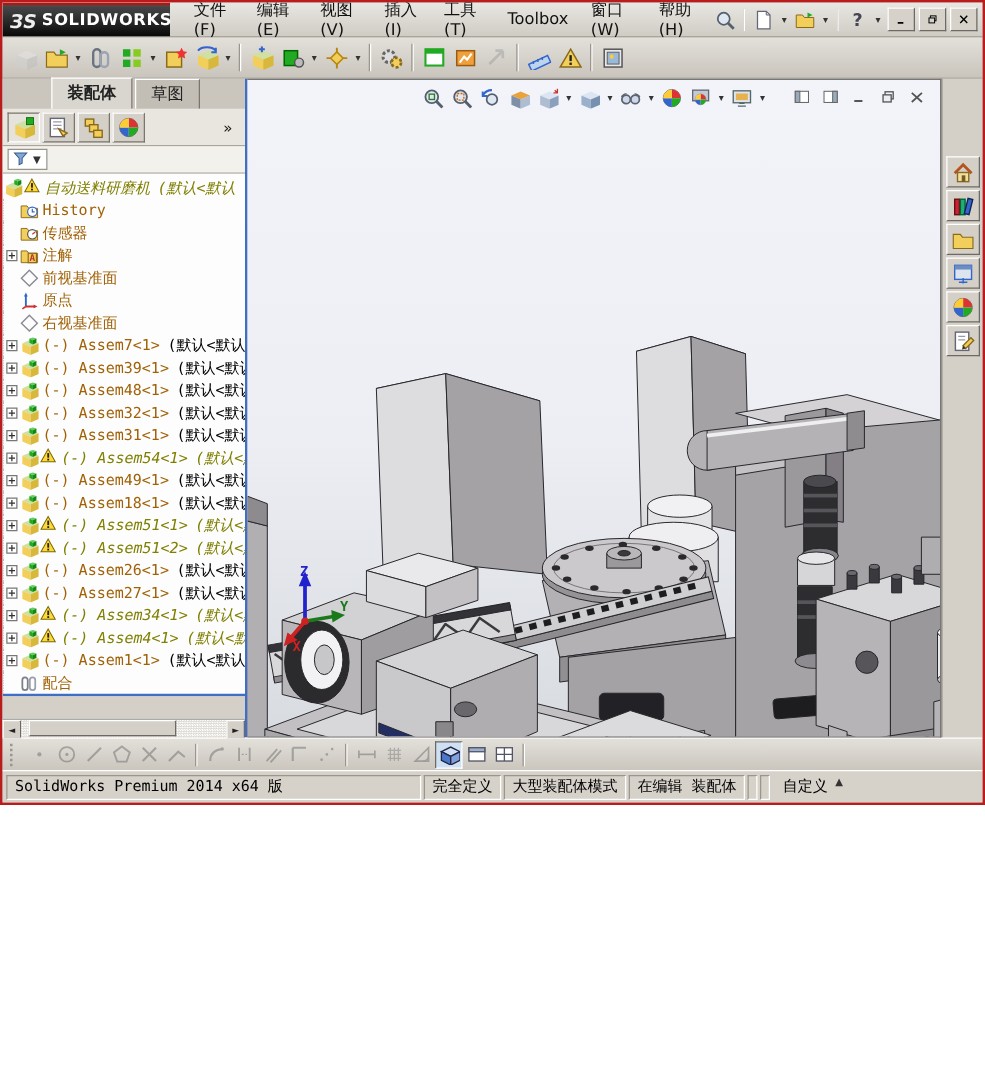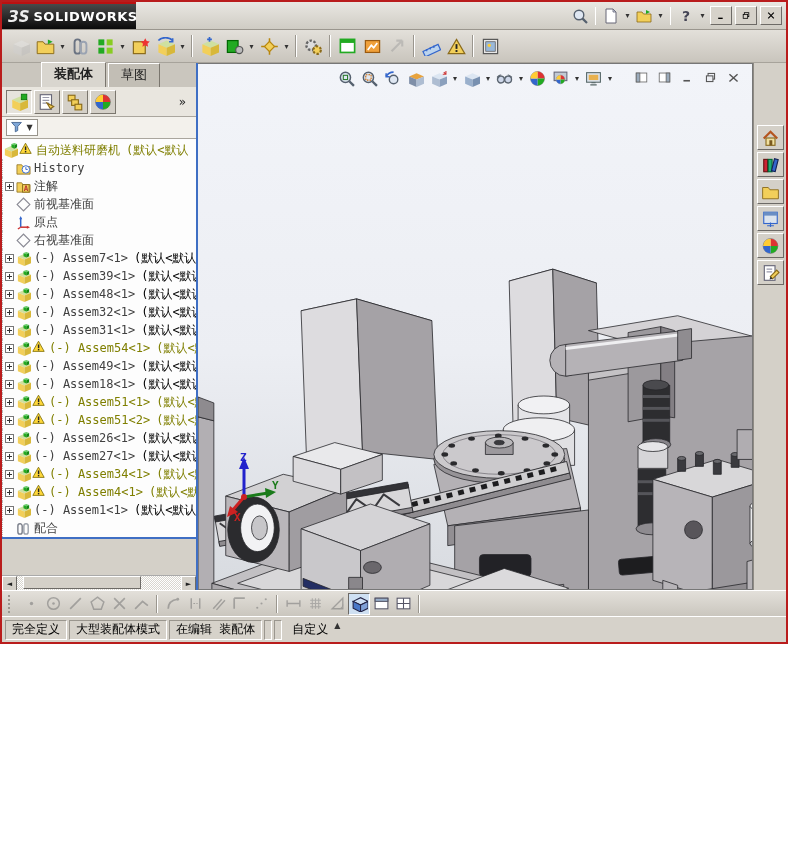--- a/index.html
+++ b/index.html
@@ -48,23 +48,23 @@
   .tree { background:#fdfdfd; border-bottom:2px solid #3f6fc4; overflow:hidden; padding-top:2px; }
   .trow { height:18px; display:flex; align-items:center; font:12px "DejaVu Sans Mono", monospace; white-space:nowrap; overflow:hidden; cursor:default; }
   .trow .cell-exp { width:13px; flex:0 0 auto; display:flex; align-items:center; justify-content:center; border-left:1px dotted #bbb; height:100%; }
   .expbox { width:9px; height:9px; background:#fff; border:1px solid #777; position:relative; }
   .expbox::before { content:""; position:absolute; left:1px; right:1px; top:3px; height:1px; background:#333; }
   .expbox::after { content:""; position:absolute; top:1px; bottom:1px; left:3px; width:1px; background:#333; }
   .ticon { width:17px; flex:0 0 auto; display:flex; align-items:center; justify-content:center; }
   .ticon svg { width:15px; height:15px; }
   .twarn { width:15px; flex:0 0 auto; }
   .twarn svg { width:13px; height:13px; }
-  .tlabel { margin-left:2px; color:#404040; }
+  .tlabel { margin-left:2px; color:#a16207; }
   .tsuffix { margin-left:6px; color:#000; }
-  .trow.warn .tlabel, .trow.warn .tsuffix { color:#7f7f00; }
+  .trow.warn .tlabel, .trow.warn .tsuffix { color:#7f7f00;font-style:italic; }
   .panel-empty { flex:1; background:#d4d0c8; }
 
   .hscroll { height:15px; display:flex; background:#e9e7e2; border-top:1px solid #aaa; }
   .sbtn { width:15px; height:15px; background:#d4d0c8; border:1px solid; border-color:#fff #6d6a66 #6d6a66 #fff; display:flex; align-items:center; justify-content:center; font-size:7px; color:#222; }
   .strack { flex:1; background:repeating-conic-gradient(#fff 0 25%, #d9d6cf 0 50%) 0 0/2px 2px; position:relative; }
   .sthumb { position:absolute; left:6px; top:0; width:118px; height:13px; background:#d4d0c8; border:1px solid; border-color:#fff #6d6a66 #6d6a66 #fff; }
 
   
   .viewport { flex:1; position:relative; background:linear-gradient(#f2f4f9,#eceef3 55%,#d8dbe0); border:1px solid #777; border-left:none; overflow:hidden; }
   .headsup { position:absolute; top:4px; left:0; right:0; display:flex; align-items:center; z-index:5; }
@@ -104,20 +104,30 @@
 </head>
 <body>
 
 <div class="window">
 
   <div class="titlebar">
     <div class="logo">
       <span class="mark">ЗS</span>
       <span class="brand">SOLIDWORKS</span>
     </div>
+    <div class="menus" id="menus">
+        <span class="menu-item">文件(F)</span>
+        <span class="menu-item">编辑(E)</span>
+        <span class="menu-item">视图(V)</span>
+        <span class="menu-item">插入(I)</span>
+        <span class="menu-item">工具(T)</span>
+        <span class="menu-item">Toolbox</span>
+        <span class="menu-item">窗口(W)</span>
+        <span class="menu-item">帮助(H)</span>
+      </div>
     <div class="tb-right" id="titlebar-right">
         <span class="qbtn">
           <svg viewBox="0 0 16 16">
             <circle cx="7" cy="7" r="4.8" fill="#dfe7f2" stroke="#55606e" stroke-width="1.4"></circle>
             <line x1="10.6" y1="10.6" x2="15" y2="15" stroke="#55606e" stroke-width="2.2"></line>
           </svg>
         </span>
         <span class="vsep"></span>
         <span class="qbtn">
           <svg viewBox="0 0 16 16">
@@ -351,20 +361,31 @@
             <span class="ticon">
               <svg viewBox="0 0 16 16">
                 <path d="M1 4 h5 l1.5 2 H15 v8 H1 z" fill="#f2cf5a" stroke="#8a6a1a" stroke-width=".8"></path>
                 <circle cx="10.5" cy="9" r="4" fill="#fff" stroke="#36c"></circle>
                 <path d="M10.5 6.5 v2.5 h2" stroke="#36c" fill="none"></path>
               </svg>
             </span>
             <span class="tlabel">History</span>
           </div>
           <div class="trow">
+            <span class="cell-exp"></span>
+            <span class="ticon">
+              <svg viewBox="0 0 16 16">
+                <path d="M1 4 h5 l1.5 2 H15 v8 H1 z" fill="#f2cf5a" stroke="#8a6a1a" stroke-width=".8"></path>
+                <circle cx="10.5" cy="9" r="4" fill="#fff" stroke="#555"></circle>
+                <path d="M10.5 9 L13 7" stroke="#c33"></path>
+              </svg>
+            </span>
+            <span class="tlabel">传感器</span>
+          </div>
+          <div class="trow">
             <span class="cell-exp">
               <span class="expbox"></span>
             </span>
             <span class="ticon">
               <svg viewBox="0 0 16 16">
                 <path d="M1 4 h5 l1.5 2 H15 v8 H1 z" fill="#f2cf5a" stroke="#8a6a1a" stroke-width=".8"></path>
                 <rect x="7" y="6" width="7" height="8" fill="#f2cf5a" stroke="#8a6a1a"></rect>
                 <text x="8.2" y="13" font-size="8" font-weight="bold" fill="#b33">A</text>
               </svg>
             </span>
@@ -1146,20 +1167,21 @@
       <span class="skbtn">
         <svg viewBox="0 0 16 16">
           <rect x="2" y="3" width="12" height="10" fill="#fff" stroke="#556"></rect>
           <path d="M8 3 v10 M2 8 h12" stroke="#556"></path>
         </svg>
       </span>
       <span class="sksep"></span>
     </div>
 
   <div class="statusbar">
+    <span class="seg main-seg">SolidWorks Premium 2014 x64 版</span>
     <span class="seg">完全定义</span>
     <span class="seg">大型装配体模式</span>
     <span class="seg">在编辑 装配体</span>
     <span class="seg tiny"></span>
     <span class="seg tiny"></span>
     <span class="flat">
       <span>自定义</span>
       <span class="upar">▲</span>
     </span>
     <span class="tagicon" id="tag-icon"><svg viewBox="0 0 16 16">

